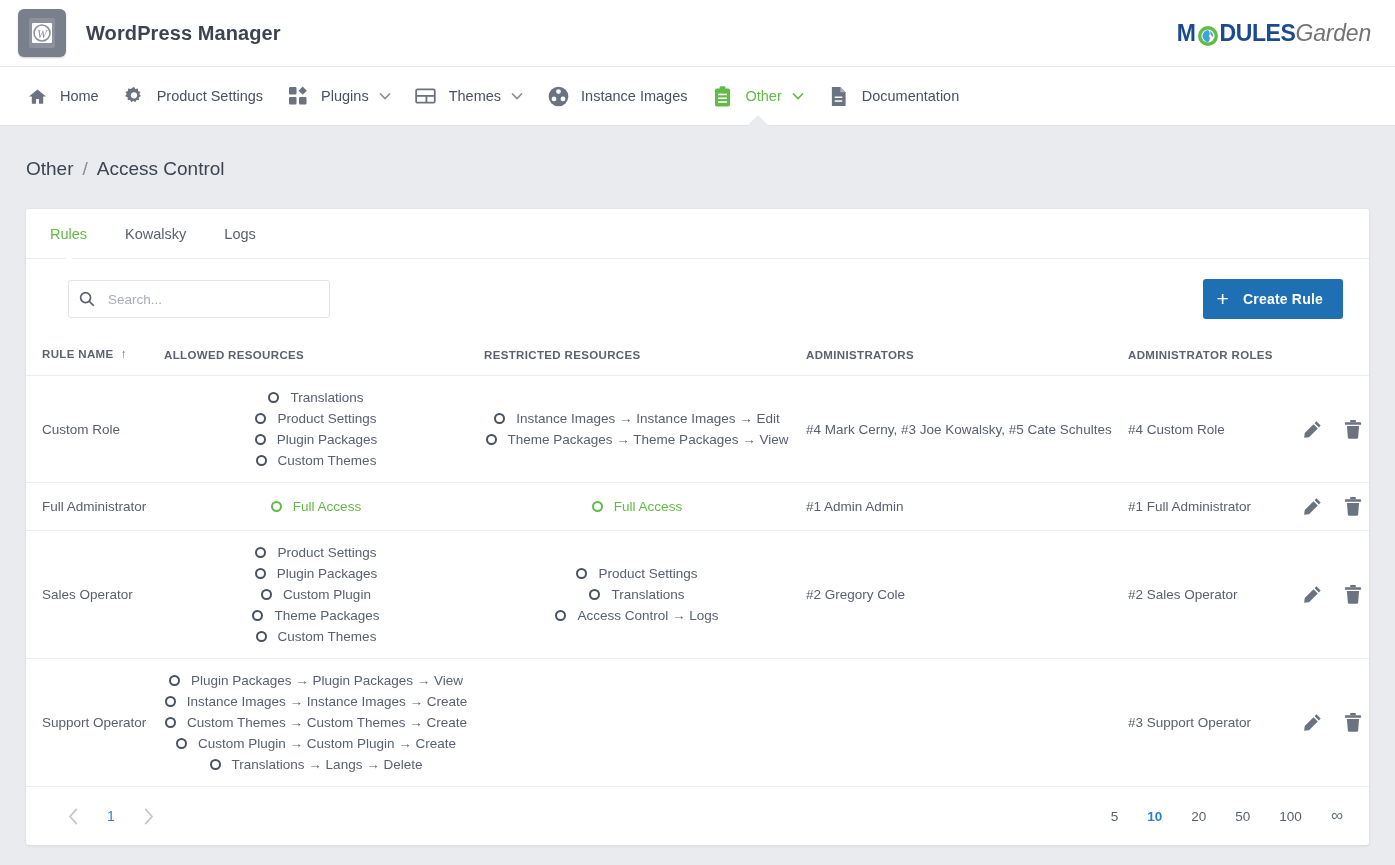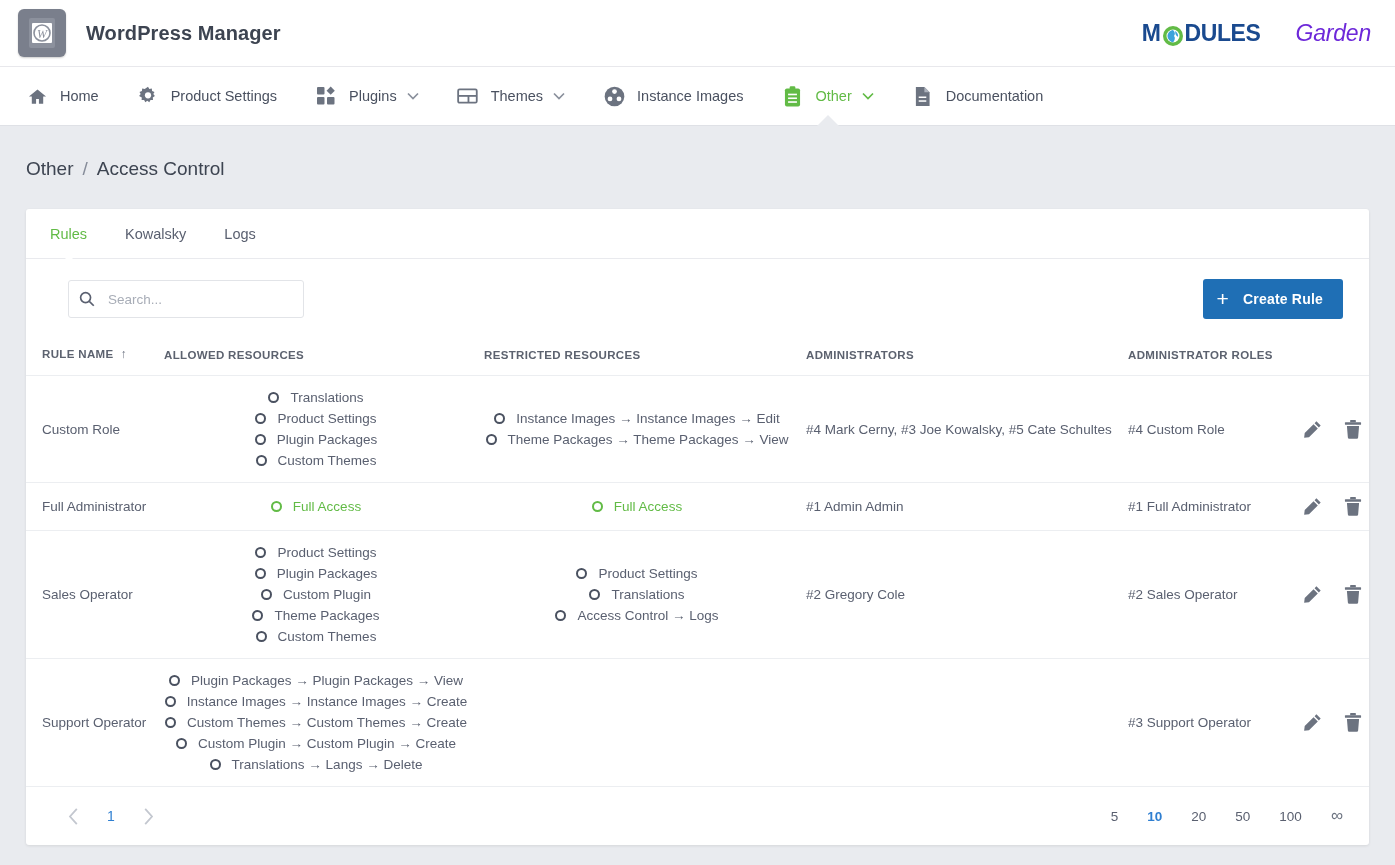--- a/index.html
+++ b/index.html
@@ -45,39 +45,38 @@
   .brand {
     margin-left: auto;
     display: flex;
     align-items: center;
     font-size: 23px;
     font-weight: bold;
     letter-spacing: -.4px;
     padding-right: 6px;
   }
   .brand .b1 { color: #1a4a8f; }
-  .brand .b2 { color: #6d28d9; font-weight: normal; font-style: italic; letter-spacing: -.2px; margin-left: 35px;}
+  .brand .b2 { color: #737373; font-weight: normal; font-style: italic; letter-spacing: -.2px;}
   .brand-globe {
     display: inline-block;
     width: 22px; height: 22px;
     margin: 0 1px;
     position: relative;
     top: 3px;
   }
 
   
   .navbar {
     height: 59px;
     background: #ffffff;
     display: flex;
     align-items: center;
     padding: 0 14px;
     border-bottom: 1px solid #dfe1e6;
     position: relative;
-    gap: 14px;
   }
   .nav-item {
     display: flex;
     align-items: center;
     height: 100%;
     padding: 0 12px;
     color: #4a5160;
     font-size: 14.5px;
     cursor: pointer;
     position: relative;
@@ -158,21 +157,21 @@
     border-right: 9px solid transparent;
     border-bottom: 9px solid #ffffff;
   }
 
   .toolbar {
     display: flex;
     align-items: center;
     padding: 20px 26px 18px 16px;
   }
   .search-box {
-    width: 236px;
+    width: 262px;
     height: 38px;
     border: 1px solid #e2e4e8;
     border-radius: 3px;
     display: flex;
     align-items: center;
     padding: 16px 10px;
     margin-left: 26px;
   }
   .search-box .s-ico { color: #5a6070; display:flex; margin-right: 11px; }
   .search-box input {

